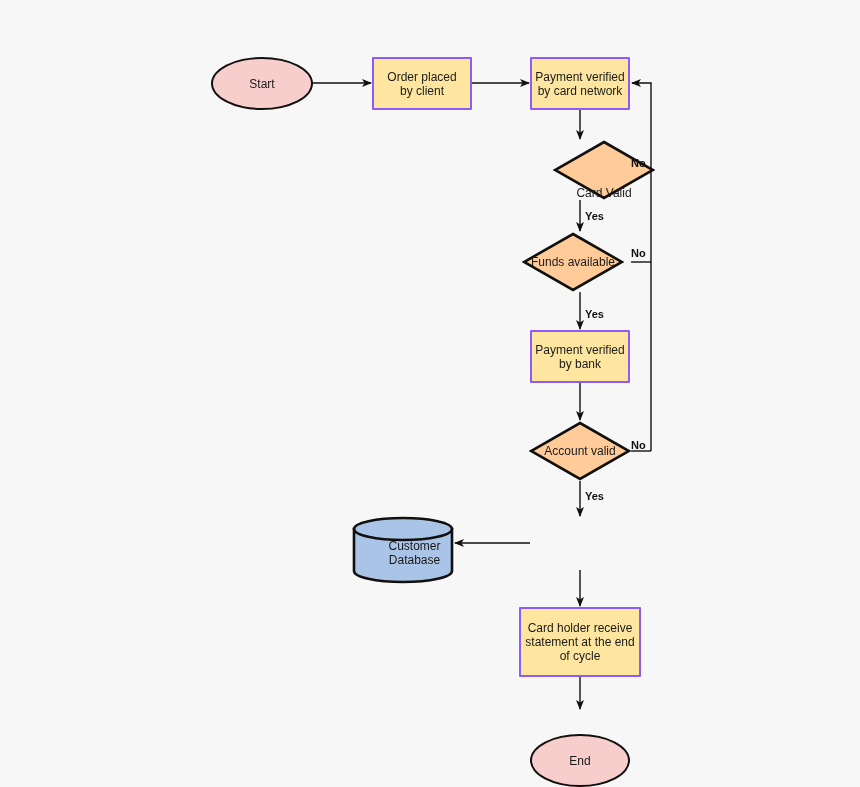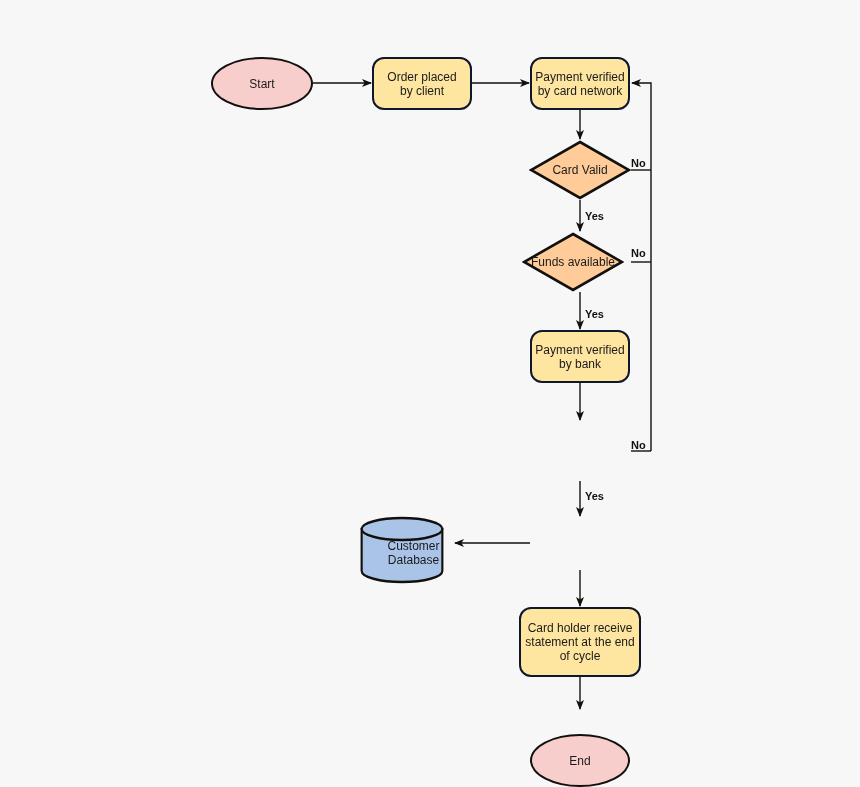--- a/index.html
+++ b/index.html
@@ -36,22 +36,22 @@
     justify-content: center;
     text-align: center;
     color: #1a1a1a;
     font-size: 12px;
     line-height: 14px;
     z-index: 3;
   }
   
   .box {
     background: #ffe6a0;
-    border: 2px solid #0f172a;
-    border-radius: 12px;
+    border: 2px solid #8b5cf6;
+    border-radius: 1px;
   }
   
   .ellipse {
     background: #f8cecc;
     border: 2px solid #12100e;
     border-radius: 50%;
   }
   
   .diamond {
     background: transparent;
@@ -151,43 +151,49 @@
     </div>
   </div>
 
   <div class="node box" style="left:530px; top:41px; width:100px; height:53px;">
     <div>
       <div>Payment verified</div>
       <div>by card network</div>
     </div>
   </div>
 
-  <div class="node diamond" style="left:529px; top:124px; width:102px; height:60px;">
+  <div class="node diamond" style="left:553px; top:124px; width:102px; height:60px;align-items:flex-end;">
     <svg class="dshape" viewBox="0 0 102 60" preserveAspectRatio="none">
       <polygon points="51,2 100,30 51,58 2,30" fill="#ffcc99" stroke="#12100e" stroke-width="2.6"></polygon>
     </svg>
     <span class="dlabel">Card Valid</span>
   </div>
 
   <div class="node diamond" style="left:522px; top:216px; width:102px; height:60px;">
     <svg class="dshape" viewBox="0 0 102 60" preserveAspectRatio="none">
       <polygon points="51,2 100,30 51,58 2,30" fill="#ffcc99" stroke="#12100e" stroke-width="2.6"></polygon>
     </svg>
     <span class="dlabel">Funds available</span>
   </div>
 
   <div class="node box" style="left:530px; top:314px; width:100px; height:53px;">
     <div>
       <div>Payment verified</div>
       <div>by bank</div>
     </div>
   </div>
 
-
-  <div class="node cylinder" style="left:360px; top:500px; width:84px; height:68px;padding-left:23px;">
+  <div class="node diamond" style="left:529px; top:405px; width:102px; height:60px;">
+    <svg class="dshape" viewBox="0 0 102 60" preserveAspectRatio="none">
+      <polygon points="51,2 100,30 51,58 2,30" fill="#ffcc99" stroke="#12100e" stroke-width="2.6"></polygon>
+    </svg>
+    <span class="dlabel">Account valid</span>
+  </div>
+
+  <div class="node cylinder" style="left:352px; top:500px; width:102px; height:68px;padding-left:23px;">
     <svg class="cshape" viewBox="0 0 102 68" preserveAspectRatio="none">
       <path d="M2,13 L2,55 A49,11 0 0,0 100,55 L100,13 Z" fill="#aac4e8" stroke="#12100e" stroke-width="2.6"></path>
       <ellipse cx="51" cy="13" rx="49" ry="11" fill="#aac4e8" stroke="#12100e" stroke-width="2.6"></ellipse>
     </svg>
     <div class="clabel">
       <div>Customer</div>
       <div>Database</div>
     </div>
   </div>
 

